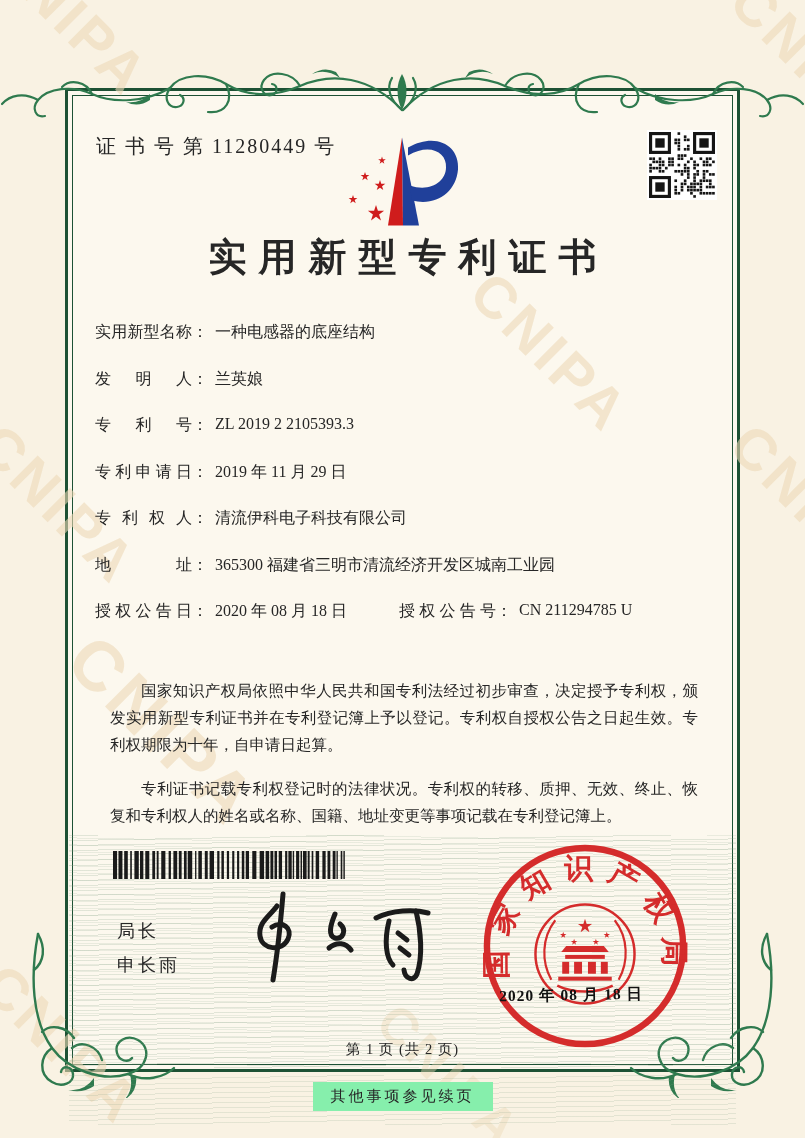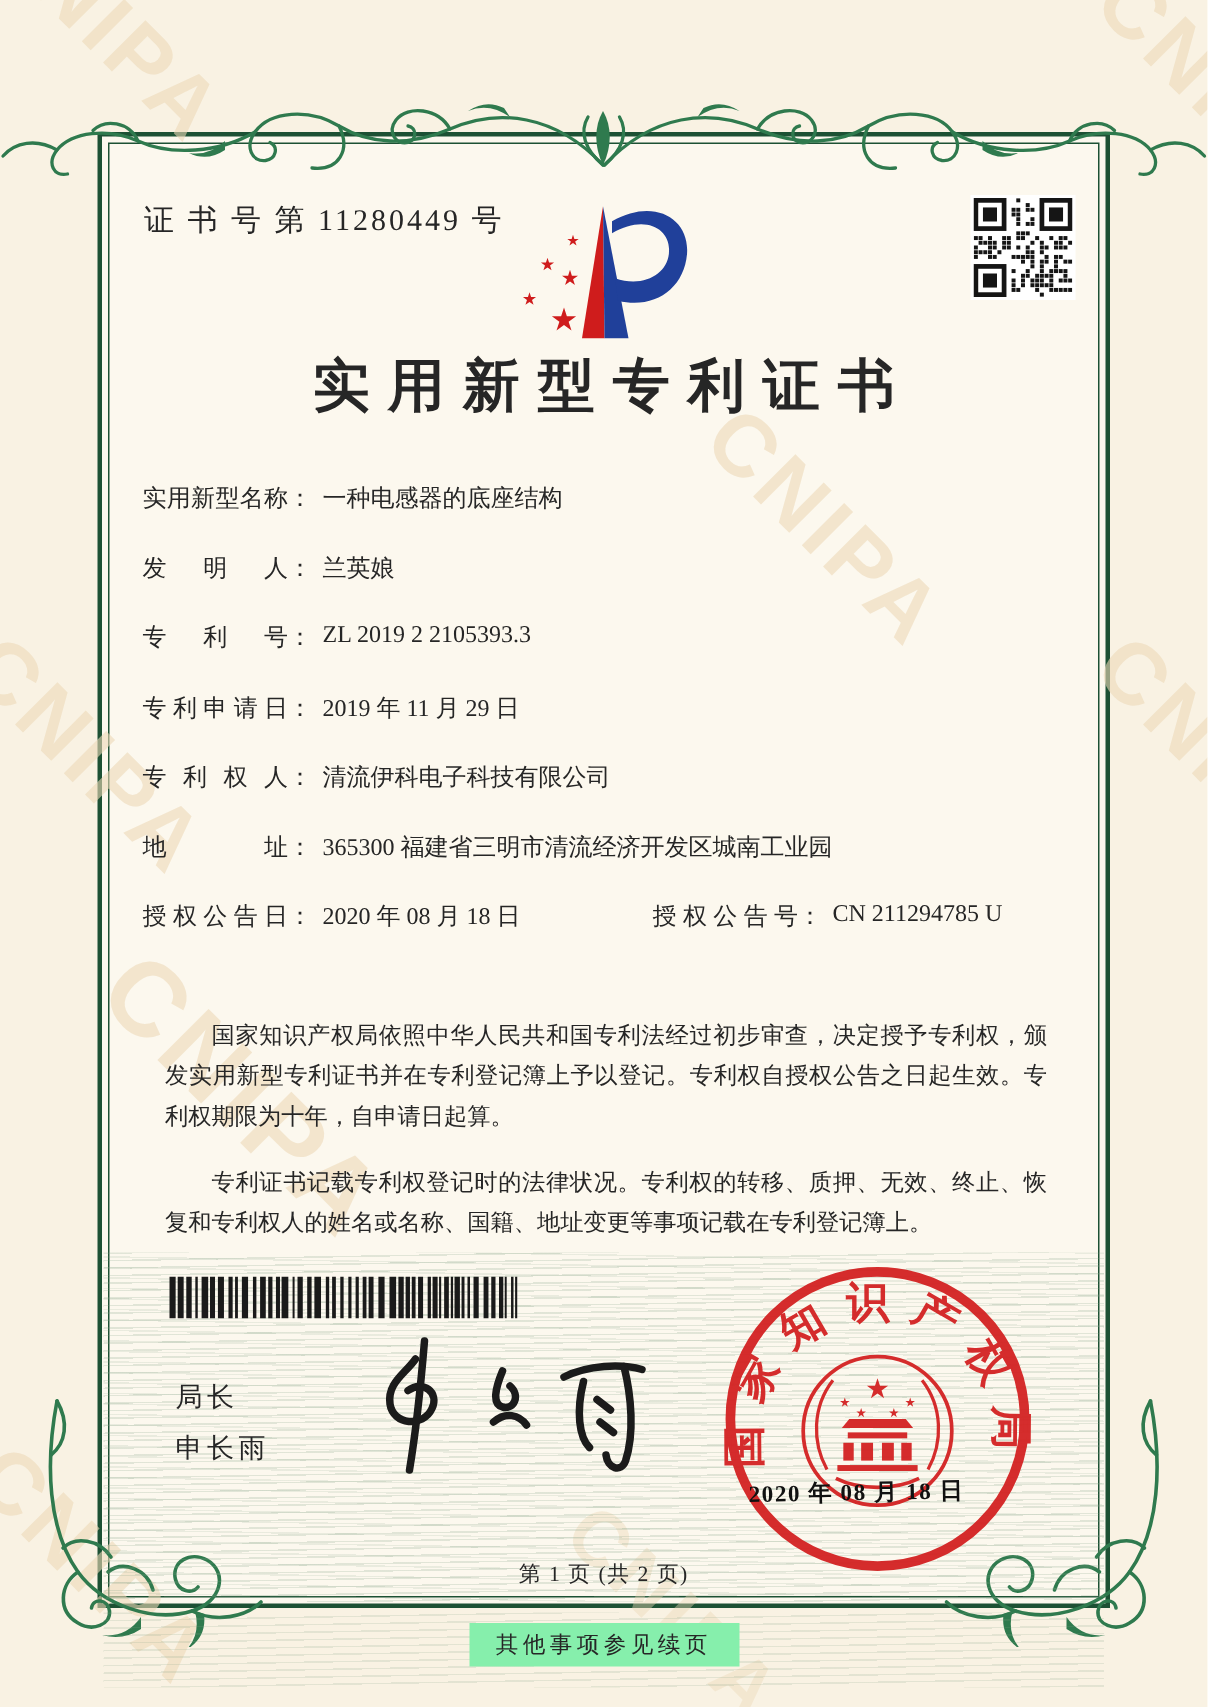--- a/index.html
+++ b/index.html
@@ -30,21 +30,21 @@
       background:repeating-linear-gradient(179deg,rgba(128,160,132,0.18) 0 1px,transparent 1px 5px)}
   .cert-no{position:absolute;left:96px;top:133px;font-size:20px;letter-spacing:2px}
   .logo{position:absolute;left:336px;top:124px;width:135px;height:108px}
   .qr{position:absolute;left:647px;top:130px;width:70px;height:70px;background:#fff;padding:2px;box-sizing:border-box}
   .title{position:absolute;left:0;top:232px;width:100%;text-align:center;font-size:38px;font-weight:bold;
       letter-spacing:12px;padding-left:12px;box-sizing:border-box}
   .fields{position:absolute;left:95px;top:322px;width:625px}
   .frow{height:46.5px;display:flex;font-size:16px;white-space:nowrap}
   .flabel{display:inline-block;width:97px;text-align:justify;text-align-last:justify;flex:none}
   .fcolon{margin-right:7px;flex:none}
-  .flabel.second{margin-left:88px}
+  .flabel.second{margin-left:52px}
   .paras{position:absolute;left:93px;top:660px;width:622px;font-size:15.5px;line-height:27px;text-align:justify}
   .paras p{margin:17px;text-indent:2em}
   .barcode{position:absolute;left:112px;top:851px;width:240px;height:28px}
   .sig-labels{position:absolute;left:117px;top:914px;font-size:18px;letter-spacing:3px;line-height:34px}
   .signature{position:absolute;left:230px;top:886px;width:215px;height:102px}
   .seal{position:absolute;left:478px;top:839px;width:214px;height:214px;z-index:4}
   .seal-date{position:absolute;left:-14px;top:146px;width:100%;text-align:center;font-size:15.5px;
       font-weight:600;color:#111;letter-spacing:1px;transform:rotate(-1deg)}
   .page-info{position:absolute;left:0;top:1040px;width:100%;text-align:center;font-size:14.5px;letter-spacing:1px}
   .footer-note{position:absolute;left:50%;transform:translateX(-50%);top:1082px;background:#86efac;

